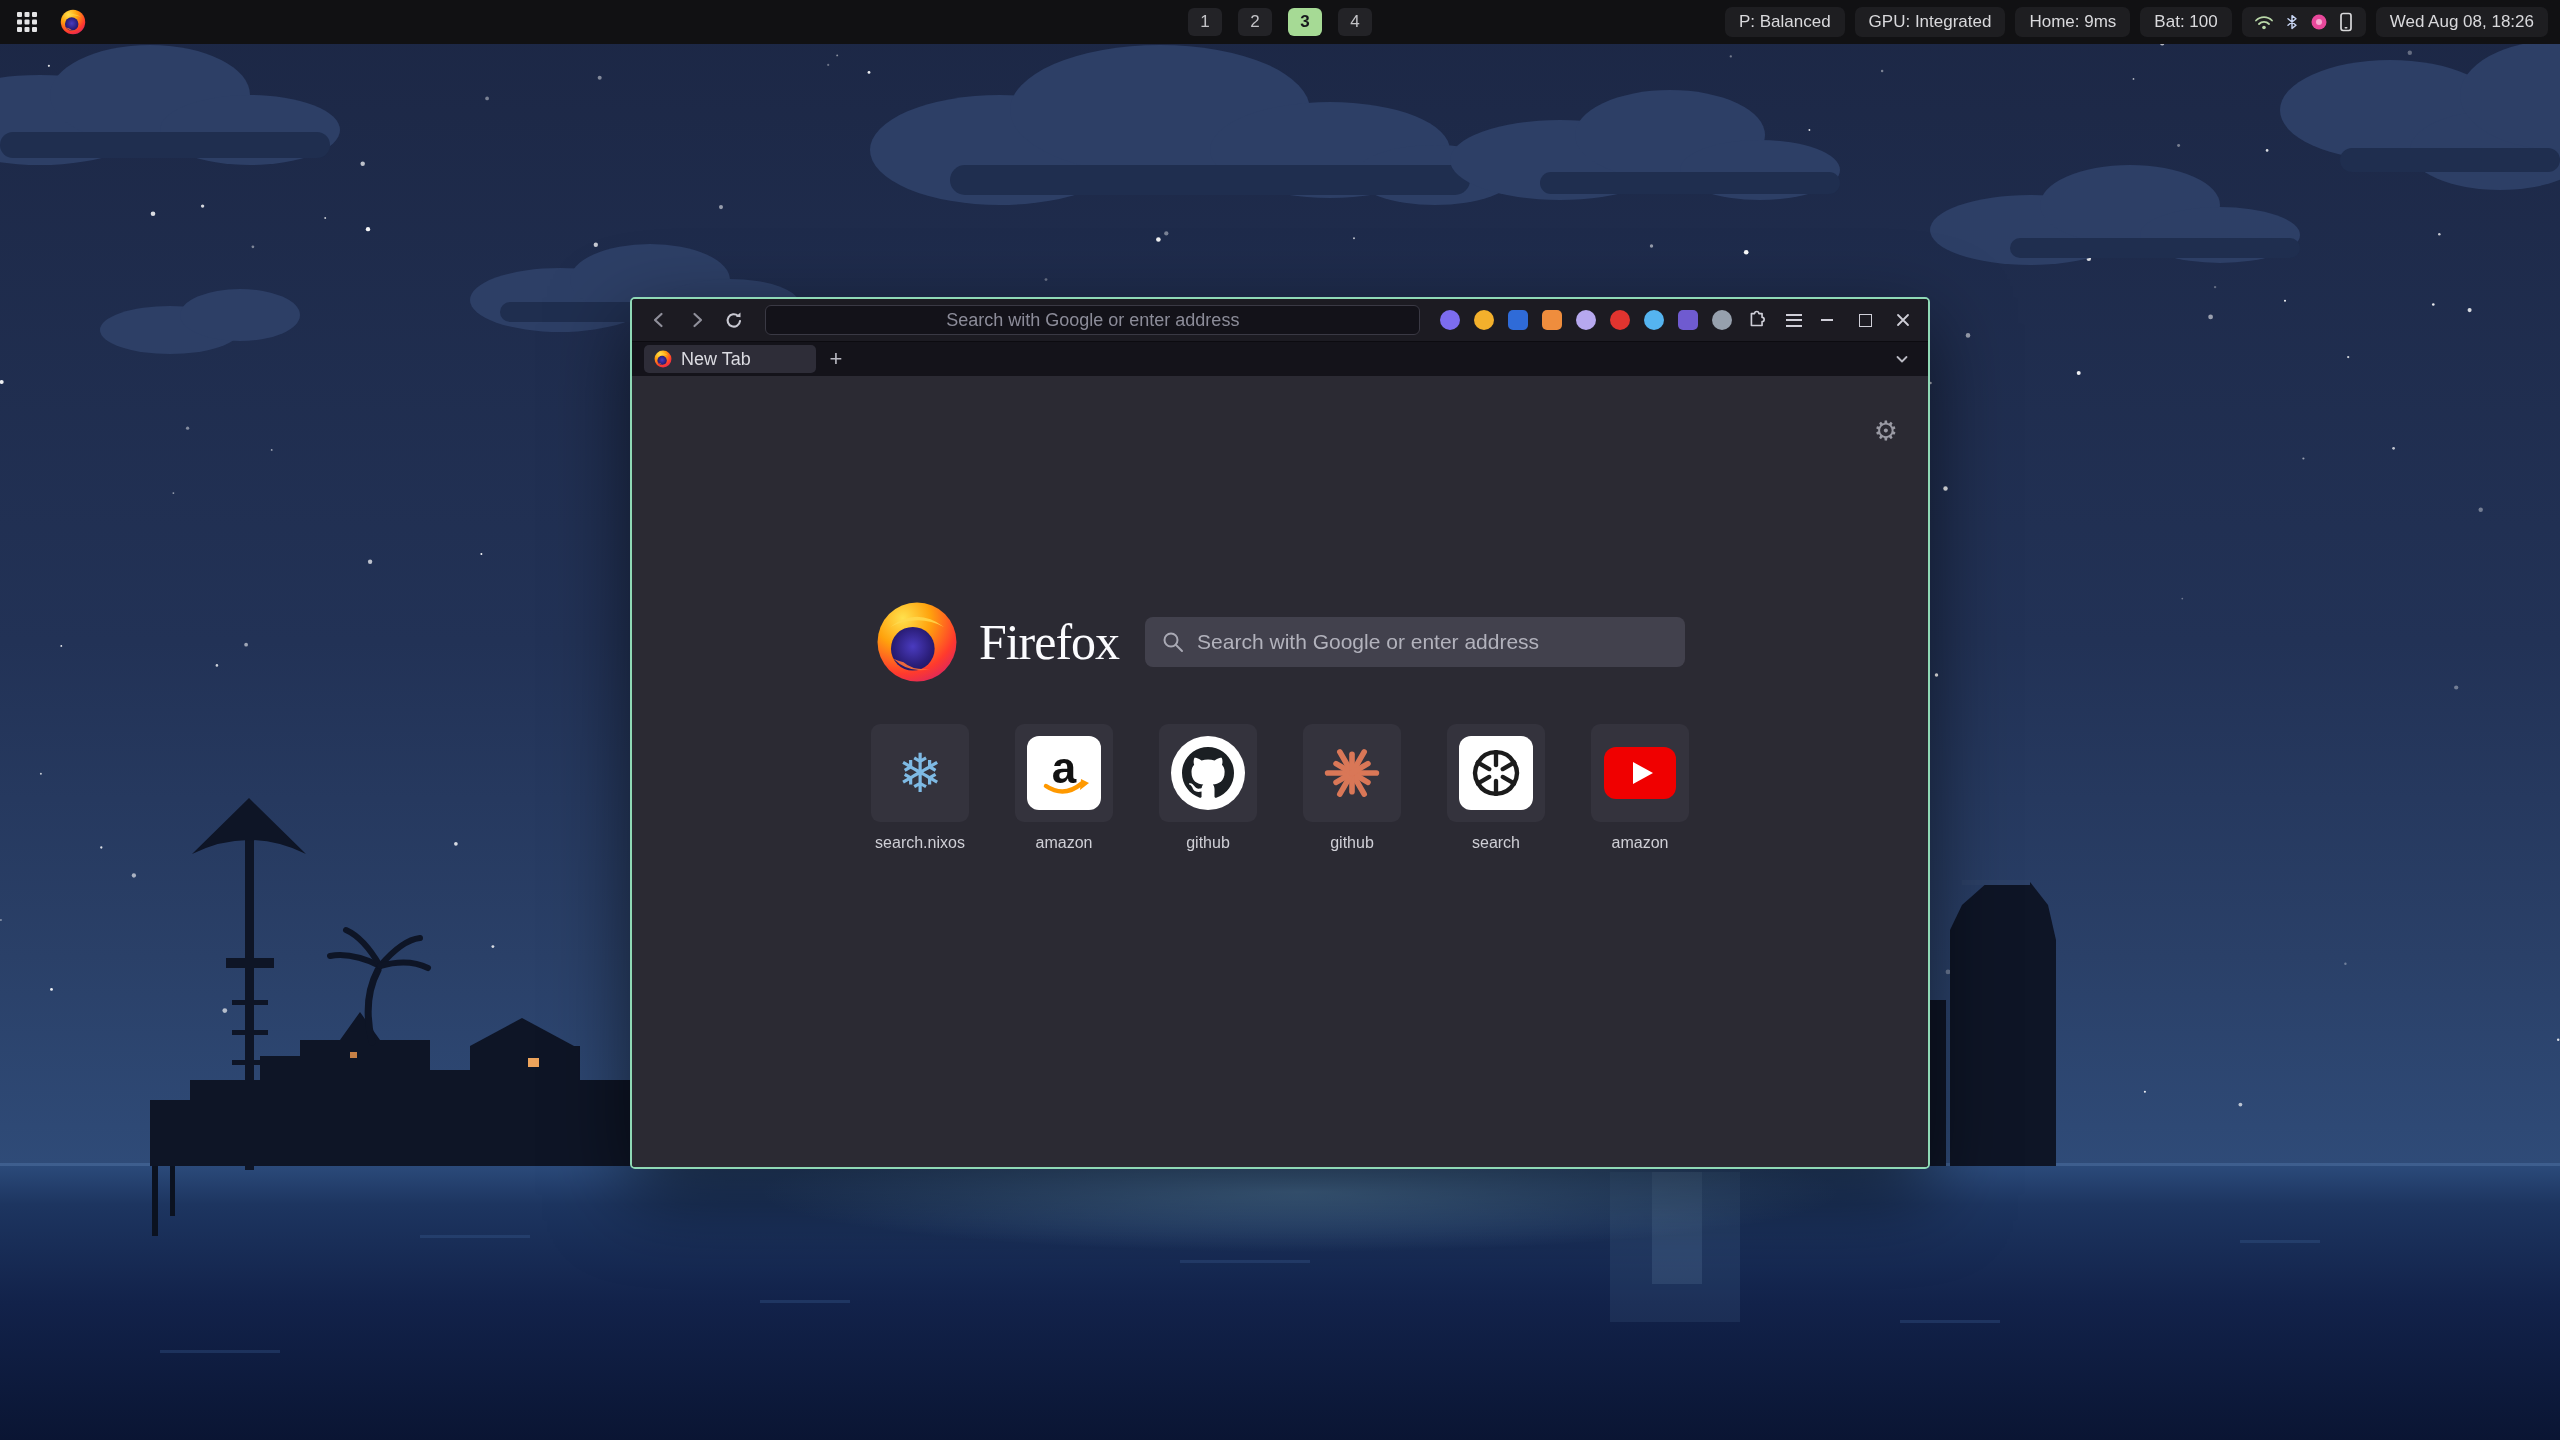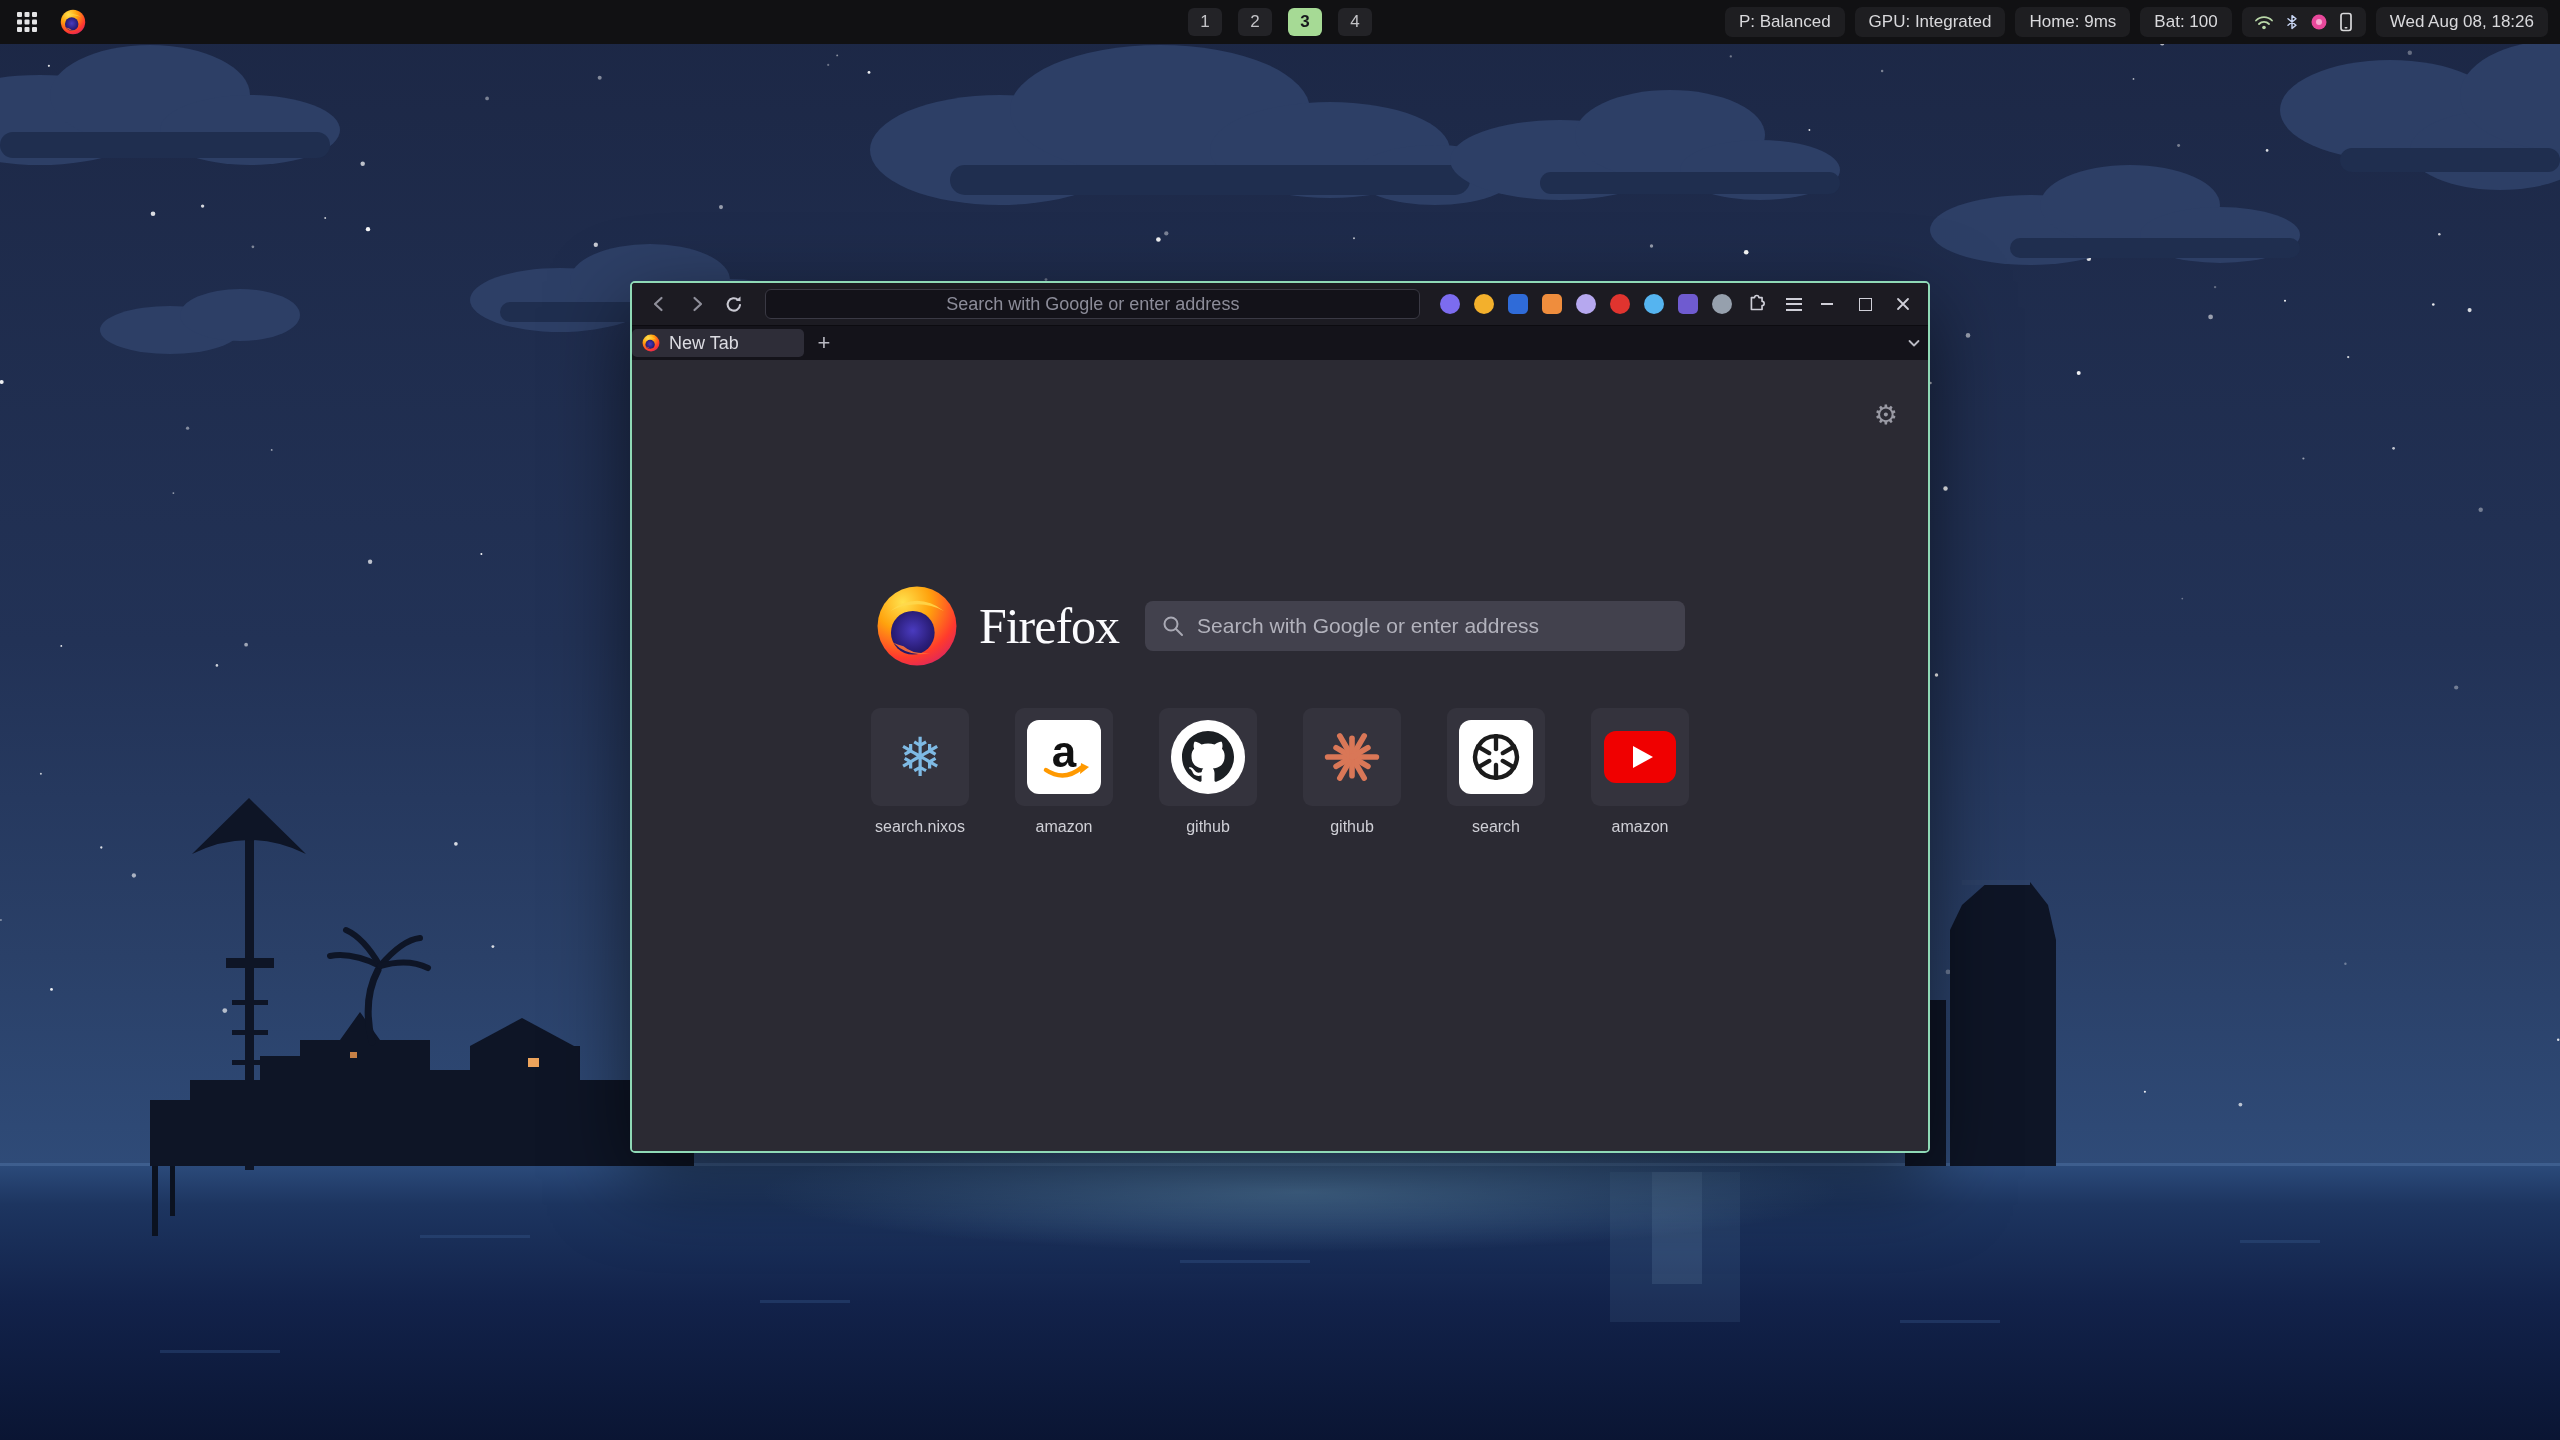--- a/index.html
+++ b/index.html
@@ -19,21 +19,21 @@
   .ws-group{position:absolute;left:50%;top:0;height:44px;transform:translateX(-50%);
     display:flex;align-items:center;gap:16px;}
   .ws{min-width:34px;height:28px;border-radius:6px;background:#232327;color:#c3c3c7;
     display:flex;align-items:center;justify-content:center;font-size:17px;}
   .ws.active{background:var(--workspace-active,#a6da95);color:#17191d;font-weight:bold;}
   .tb-right{margin-left:auto;display:flex;align-items:flex-end;gap:10px;}
   .module{background:#1e1e21;border-radius:7px;padding:5px 14px;white-space:nowrap;color:#d9d9dc;}
   .module.tray{display:flex;align-items:center;gap:10px;padding:5px 12px;}
 
   
-  .window{position:absolute;left:630px;top:281px;width:1296px;height:868px;z-index:20;
+  .window{position:absolute;left:630px;top:297px;width:1296px;height:868px;z-index:20;
     background:#1c1b22;border:2px solid var(--window-border,#8fd9b6);border-radius:5px;
     box-shadow:0 26px 80px rgba(0,0,0,.55);display:flex;flex-direction:column;overflow:hidden;justify-content:flex-end;}
 
   .bro-toolbar{height:42px;display:flex;align-items:center;padding:0 10px;gap:4px;
     background:#1c1b22;flex:none;}
   .navbtn{width:34px;height:30px;border-radius:6px;display:flex;align-items:center;justify-content:center;}
   .urlbar{width:660px;height:30px;margin-left:10px;background:#131219;border:1px solid #3a3944;
     border-radius:6px;color:#d6d6dd;font-size:18px;text-align:center;padding:0 14px;box-sizing:border-box;}
   .urlbar::placeholder{color:#8c8c99;}
   .ext-icons{display:flex;align-items:center;gap:14px;margin-left:16px;}
@@ -42,21 +42,21 @@
   .ext.square{border-radius:5px;}
   .toolbtn{width:28px;height:28px;display:flex;align-items:center;justify-content:center;margin-left:6px;}
   .winctrls{margin-left:auto;display:flex;align-items:center;gap:8px;}
   .wc{width:30px;height:28px;display:flex;align-items:center;justify-content:center;color:#cfcfd8;}
   .wc .bar{width:12px;height:2px;background:#cfcfd8;}
   .wc .box{width:11px;height:11px;border:1.6px solid #cfcfd8;}
   .burger{display:flex;flex-direction:column;gap:3.5px;}
   .burger i{display:block;width:16px;height:2px;background:#cfcfd8;}
 
   .tabbar{height:34px;background:#14131a;border-top:1px solid #0c0b10;display:flex;
-    align-items:center;padding:0 0;gap:6px;flex:none;}
+    align-items:center;padding:0 12px;gap:6px;flex:none;}
   .tab{height:28px;width:172px;background:#2e2d38;border-radius:5px;display:flex;
     align-items:center;gap:9px;padding:0 10px;box-sizing:border-box;color:#dcdce2;font-size:18px;}
   .newtabbtn{width:28px;height:28px;display:flex;align-items:center;justify-content:center;
     color:#b9b9c2;font-size:22px;border-radius:5px;}
   .tab-chevron{margin-left:auto;width:28px;height:28px;display:flex;align-items:center;justify-content:center;}
 
   .content{flex:1;background:#2b2a33;position:relative;display:flex;flex-direction:column;
     align-items:center;padding-top:224px;gap:40px;}
   .gear{position:absolute;top:42px;right:30px;font-size:27px;color:#9a9aa4;line-height:1;}
 

